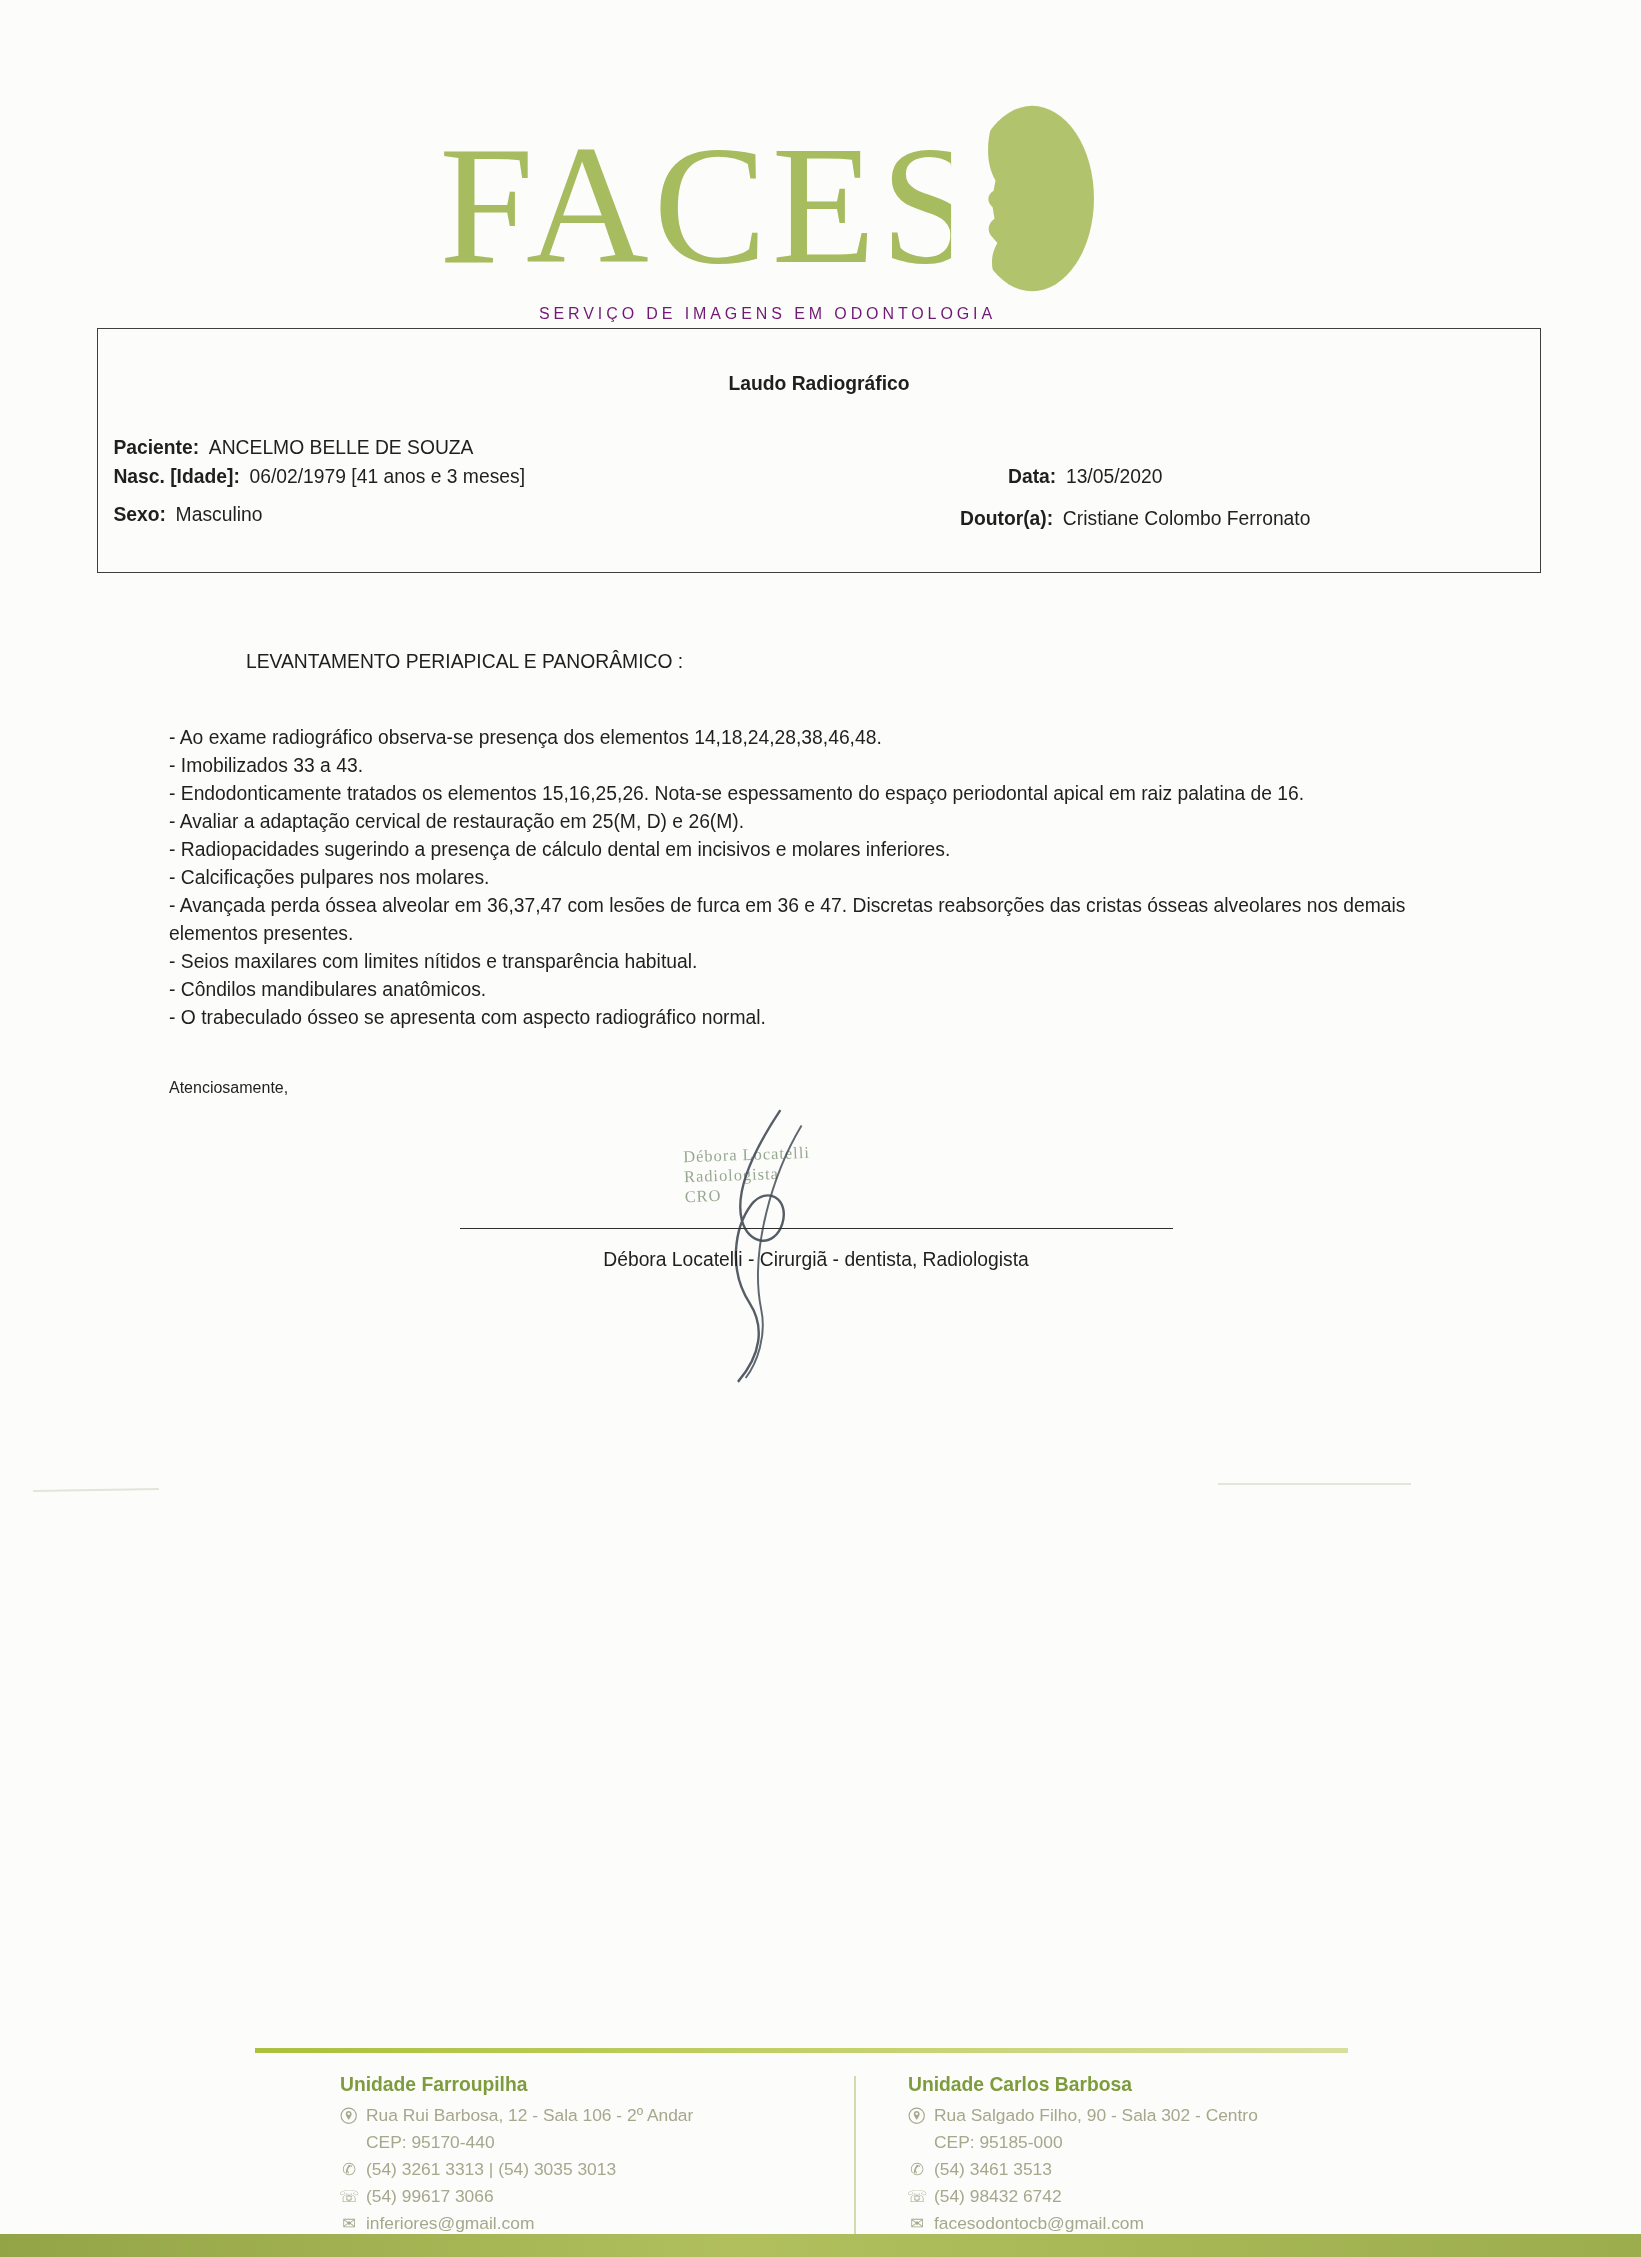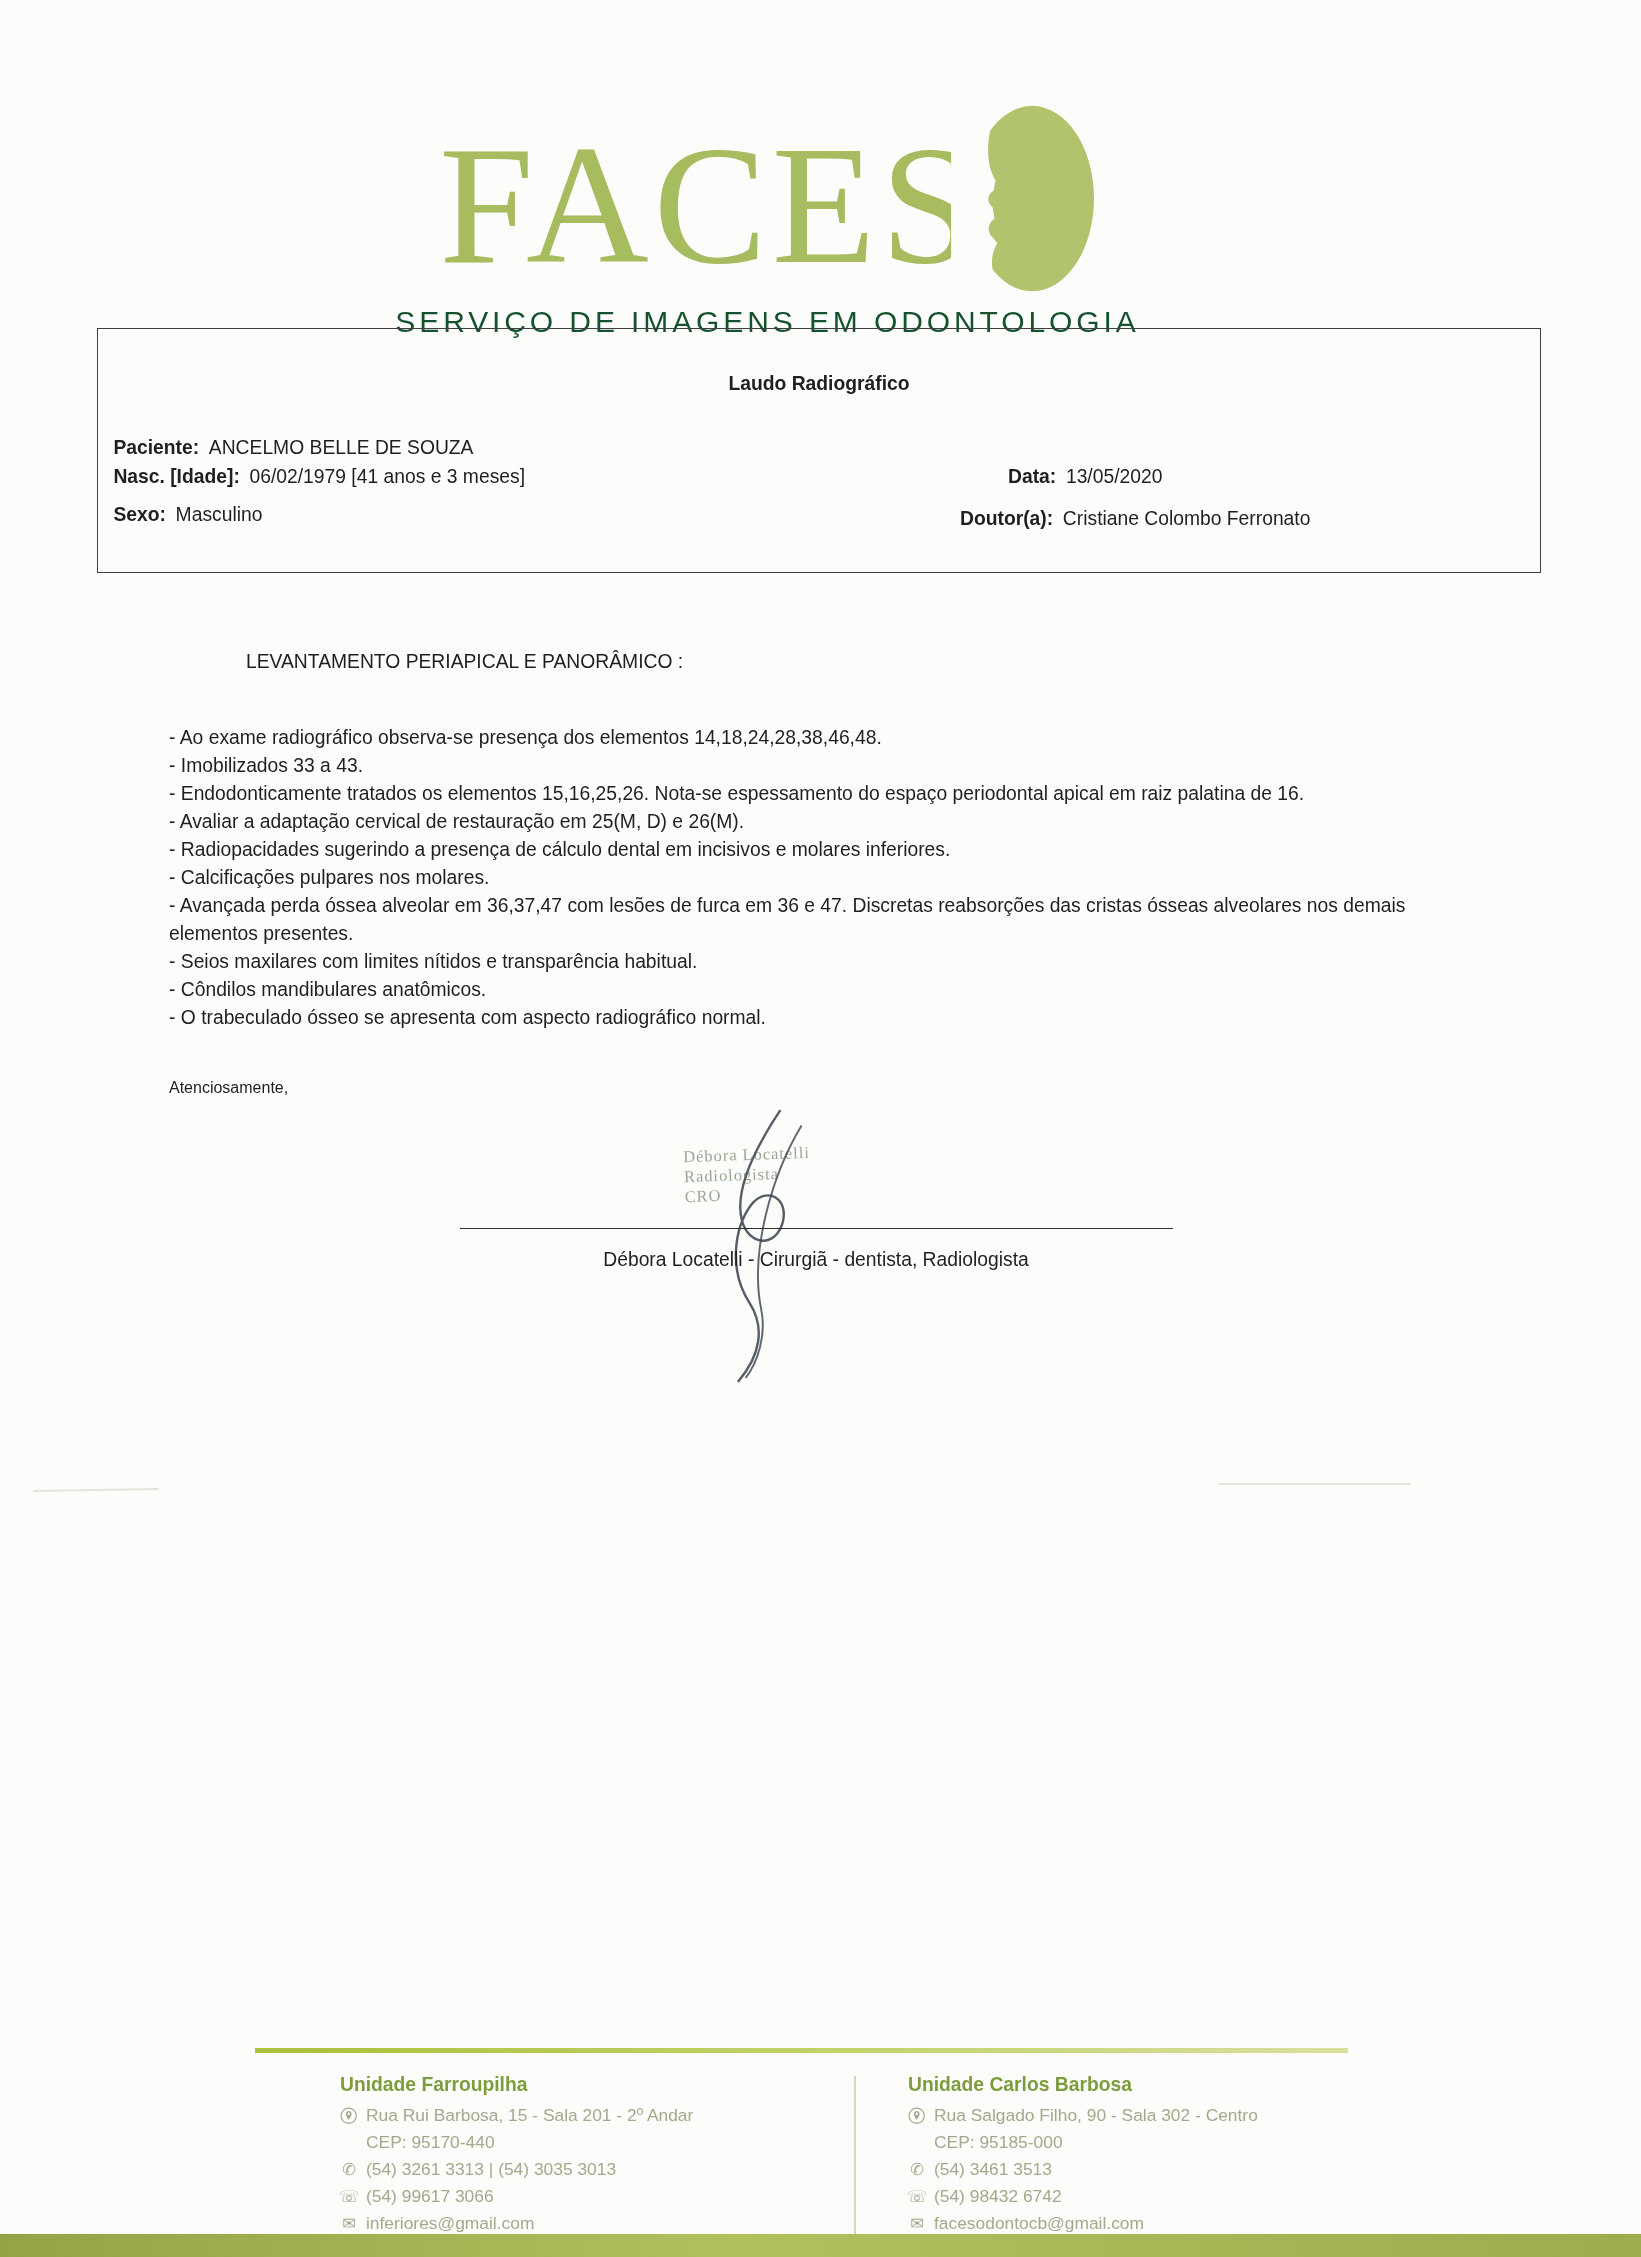--- a/index.html
+++ b/index.html
@@ -6,21 +6,21 @@
   #page{position:relative;width:1641px;height:2257px;background:#fcfcfa;overflow:hidden;
         font-family:"Liberation Sans",sans-serif;color:#1f1f1f;}
 
   
   .logo-wrap{position:absolute;top:108px;left:0;width:100%;display:flex;flex-direction:column;
              align-items:center;transform:translateX(-53px);}
   .logo-row{display:flex;align-items:center;}
   .logo-text{font-family:"Liberation Serif",serif;font-size:170px;line-height:1;color:#a7bb5f;
              letter-spacing:4.8px;font-weight:400;}
   .logo-head{margin-left:-29px;margin-top:-5.8px;}
-  .logo-sub{margin-top:3.9px;font-size:30px;letter-spacing:3.9px;color:#14532d;font-weight:400;}
+  .logo-sub{margin-top:3.9px;font-size:16px;letter-spacing:3.9px;color:#701a75;font-weight:400;}
 
   
   #info-box{position:absolute;left:97px;top:328px;width:1442px;height:243px;
             border:1.9px solid #3f3f3f;}
   .box-title{position:absolute;top:44px;left:0;width:100%;text-align:center;
              font-weight:bold;font-size:19.3px;}
   .field{position:absolute;font-size:19.3px;white-space:nowrap;}
   .field .label{font-weight:bold;margin-right:9.7px;}
   #f-paciente{left:15.4px;top:98px;margin-top:10px;}
   #f-nasc{left:15.4px;top:137px;}
@@ -147,21 +147,21 @@
 
   <div class="unit" id="unit-left">
     <div class="unit-name">Unidade Farroupilha</div>
     <div class="unit-line">
       <span class="f-icon">
         <svg width="17.4" height="17.4" viewBox="0 0 24 24">
             <circle cx="12" cy="12" r="10.5" fill="none" stroke="currentColor" stroke-width="1.6"></circle>
             <path d="M12 5.5c-2.3 0-4 1.7-4 4 0 2.9 4 8 4 8s4-5.1 4-8c0-2.3-1.7-4-4-4zm0 5.6a1.7 1.7 0 1 1 0-3.4 1.7 1.7 0 0 1 0 3.4z" fill="currentColor"></path>
           </svg>
       </span>
-      <span>Rua Rui Barbosa, 15 - Sala 201 - 2º Andar</span>
+      <span>Rua Rui Barbosa, 12 - Sala 106 - 2º Andar</span>
     </div>
     <div class="unit-line cep">
       <span>CEP: 95170-440</span>
     </div>
     <div class="unit-line">
       <span class="f-icon">✆</span>
       <span>(54) 3261 3313 | (54) 3035 3013</span>
     </div>
     <div class="unit-line">
       <span class="f-icon">☏</span>

